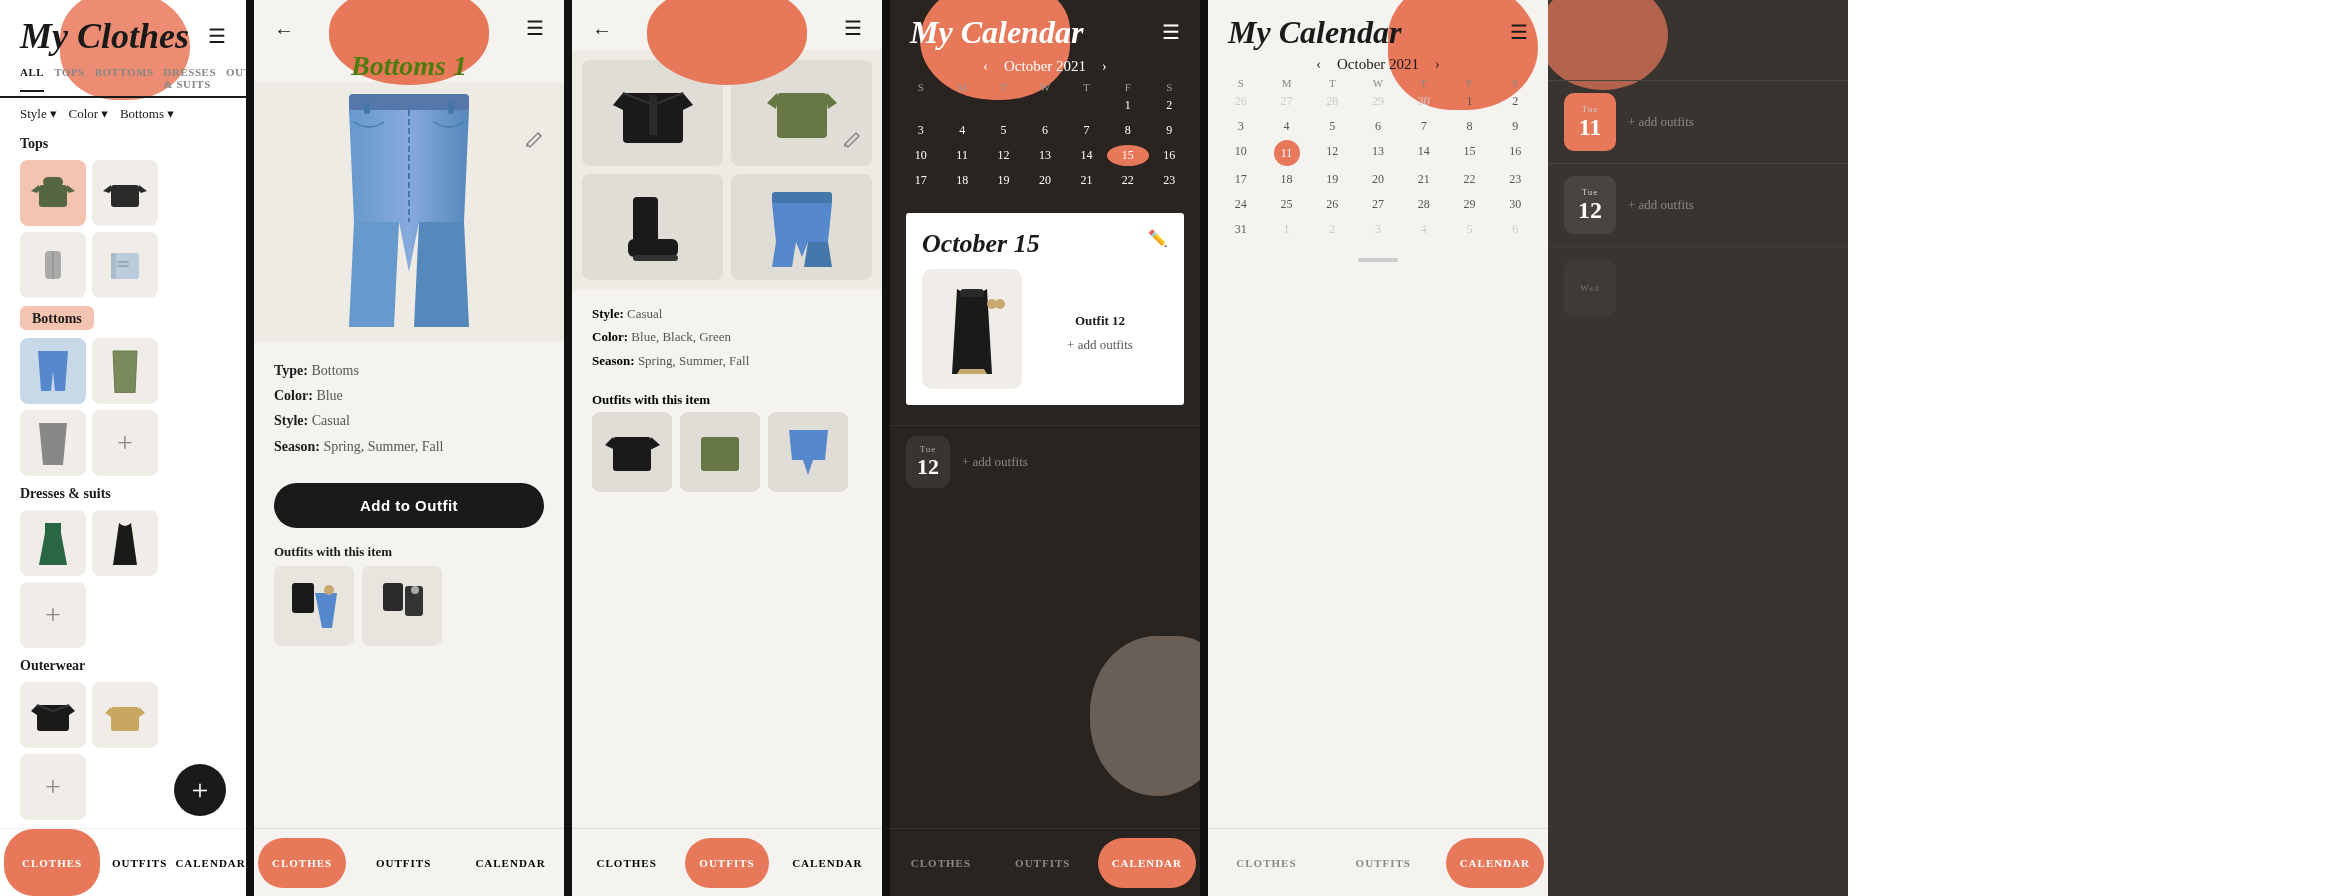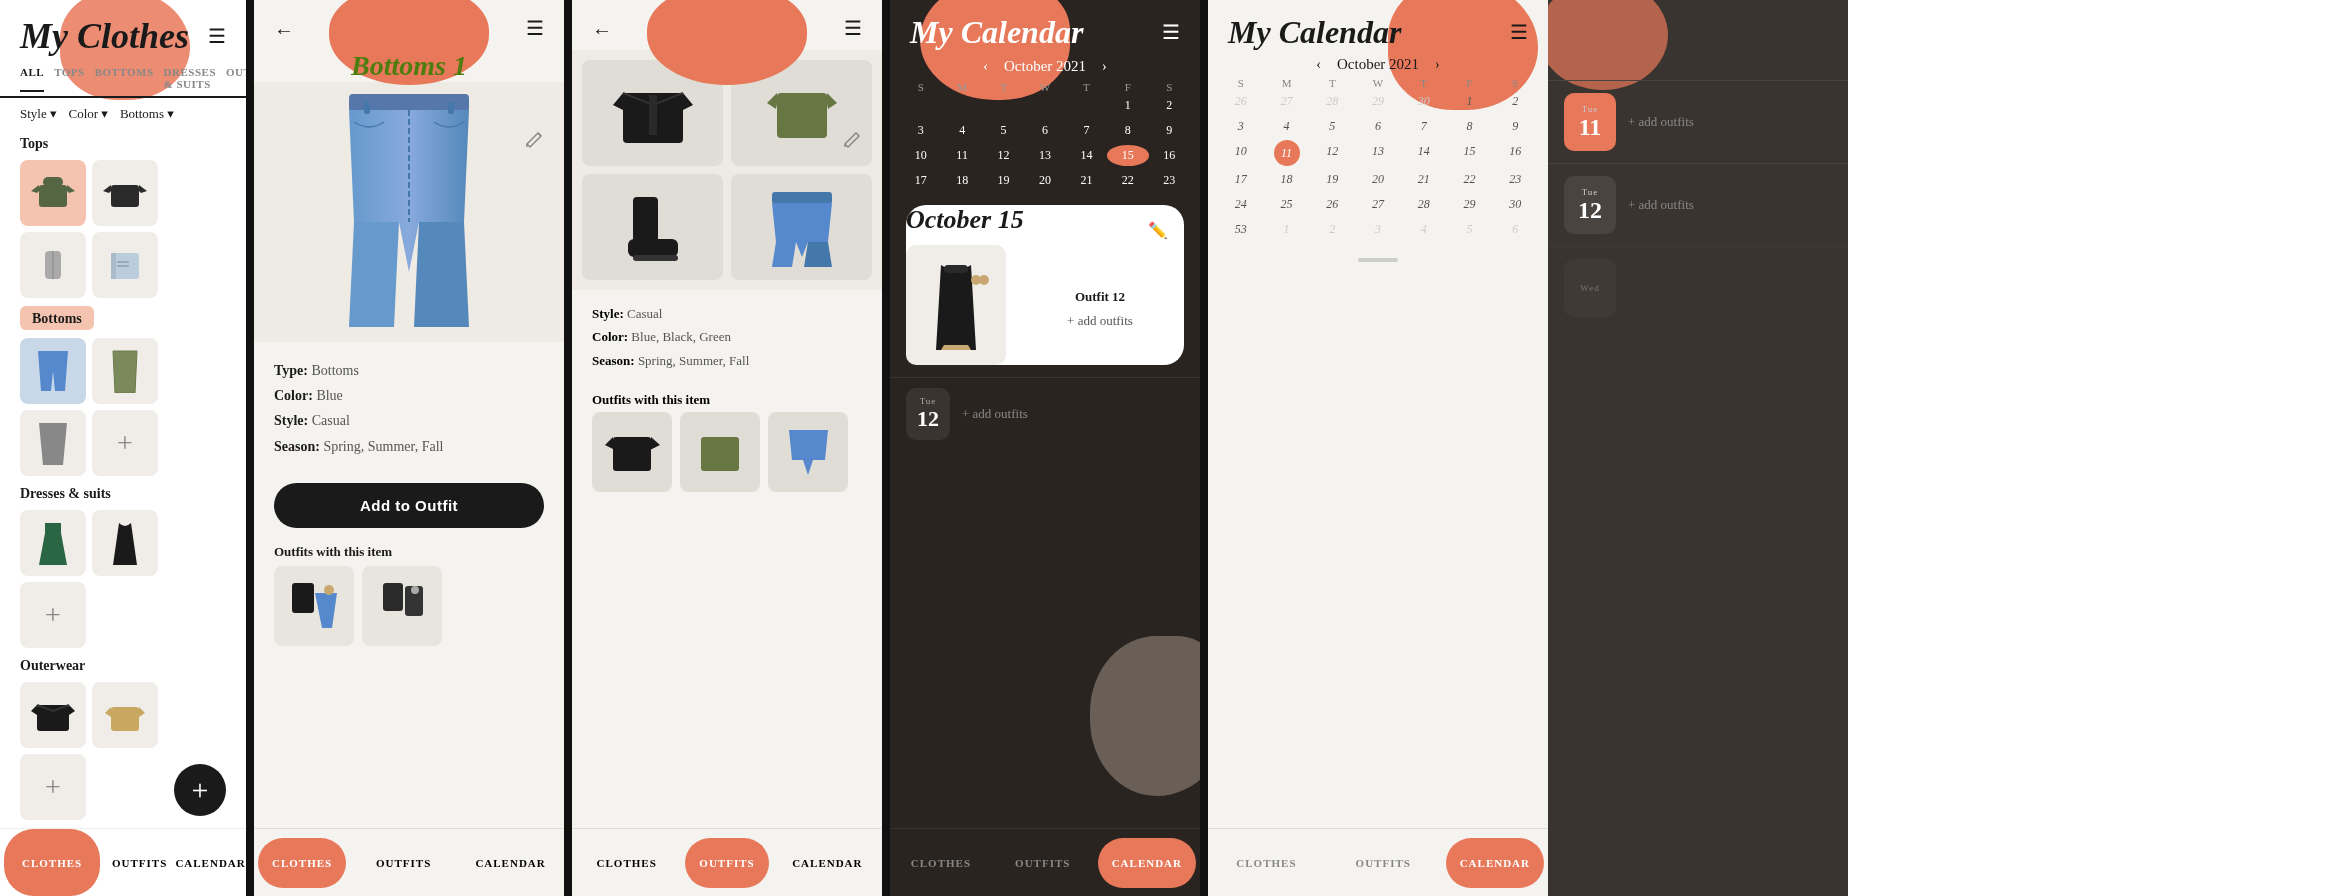--- a/index.html
+++ b/index.html
@@ -470,23 +470,24 @@
     .p4-cal-day {
       text-align: center;
       color: #888;
       font-size: 12px;
       padding: 3px 0;
     }
     .p4-cal-day.has-outfit { color: #fff; }
 
     
     .p4-date-card {
-      margin: 12px 16px;
+      margin: 20px 16px;
       background: #fff;
-      border-radius: 20px;
+      border-radius: 3px;
+      padding: 16px;
       position: relative;
       z-index: 5;
     }
     .p4-date-card-title {
       font-size: 26px;
       font-style: italic;
       font-weight: bold;
       color: #1a1a1a;
       margin-bottom: 10px;
     }
@@ -675,21 +676,20 @@
       padding: 1px 10px;
       position: relative;
       z-index: 2;
     }
     .p5-cal-day {
       text-align: center;
       color: #555;
       font-size: 12px;
       padding: 4px 0;
       cursor: pointer;
-      font-style: italic;
     }
     .p5-cal-day.other-month { color: #ccc; }
     .p5-cal-day.today {
       background: #e8785a;
       color: #fff;
       border-radius: 50%;
       width: 26px;
       height: 26px;
       display: flex;
       align-items: center;
@@ -1287,21 +1287,21 @@
       <span class="p5-cal-day">24</span>
       <span class="p5-cal-day">25</span>
       <span class="p5-cal-day">26</span>
       <span class="p5-cal-day">27</span>
       <span class="p5-cal-day">28</span>
       <span class="p5-cal-day">29</span>
       <span class="p5-cal-day">30</span>
     </div>
 
     <div class="p5-cal-row">
-      <span class="p5-cal-day">53</span>
+      <span class="p5-cal-day">31</span>
       <span class="p5-cal-day other-month">1</span>
       <span class="p5-cal-day other-month">2</span>
       <span class="p5-cal-day other-month">3</span>
       <span class="p5-cal-day other-month">4</span>
       <span class="p5-cal-day other-month">5</span>
       <span class="p5-cal-day other-month">6</span>
     </div>
 
     <div class="scroll-handle" style="margin-top:16px;"></div>
 

